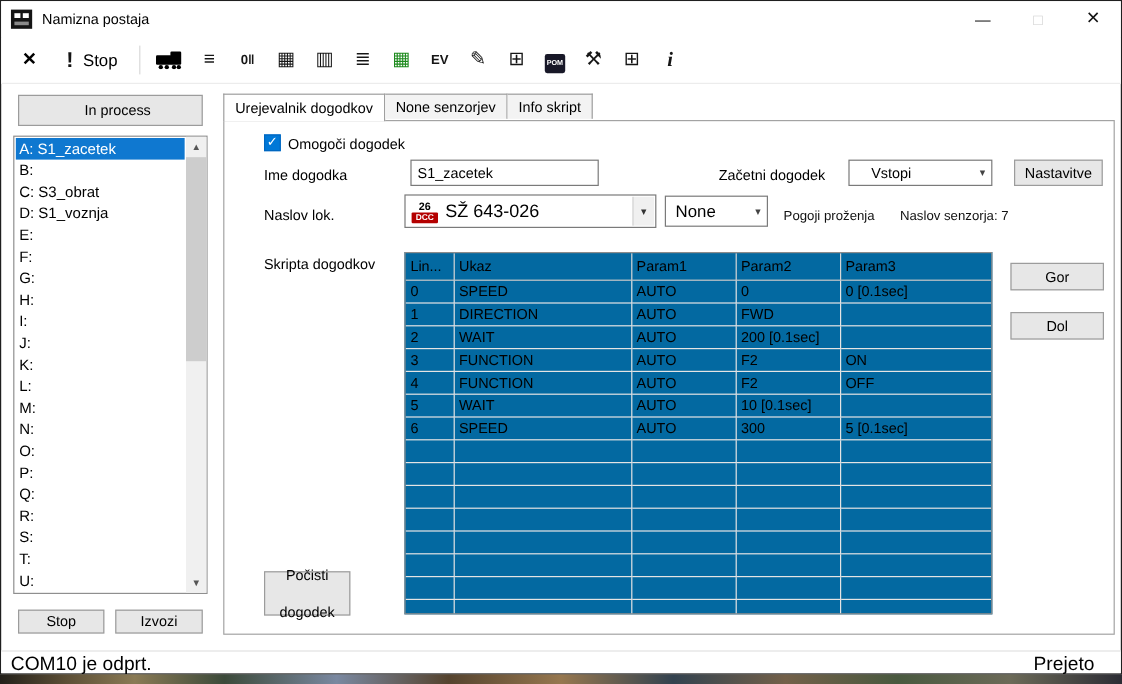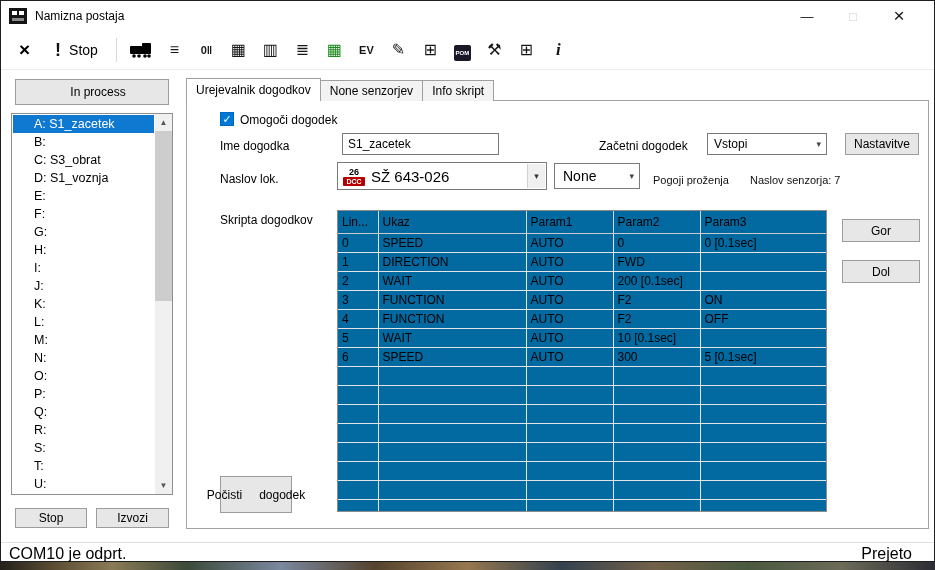--- a/index.html
+++ b/index.html
@@ -1,21 +1,21 @@
 <!DOCTYPE html>
 <html><head>
 <meta charset="utf-8">
 <style>
   html,body{margin:0;padding:0;background:#6b6b6b;}
   .screen{position:relative;width:935px;height:570px;overflow:hidden;font-family:"Liberation Sans",sans-serif;color:#000;background:#444;}
   .window{position:absolute;left:0;top:0;width:935px;height:562px;background:#fff;border:1px solid #1f1f1f;box-sizing:border-box;}
   .desktop-strip{position:absolute;left:0;bottom:0;width:935px;height:8px;
     background:linear-gradient(90deg,#23201a 0%,#5d4f36 6%,#8a7a55 12%,#3c4a3a 20%,#7a88a0 30%,#55432e 40%,#96774f 50%,#33424f 60%,#736049 70%,#49593f 80%,#6c6a58 90%,#2c2c34 100%);}
   
-  .titlebar{position:absolute;left:0;top:0;right:12px;height:30px;background:#fff;}
+  .titlebar{position:absolute;left:0;top:0;right:0;height:30px;background:#fff;}
   .app-icon{position:absolute;left:8px;top:6px;width:18px;height:18px;}
   .title-text{position:absolute;left:34px;top:8px;font-size:12px;white-space:nowrap;}
   .winbtns{position:absolute;right:0;top:0;height:30px;display:flex;}
   .winbtn{width:46px;height:30px;display:flex;align-items:center;justify-content:center;font-size:13px;color:#111;}
   .winbtn.max{color:#cfcfcf;}
   .winbtn.close{font-size:19px;}
   
   .toolbar{position:absolute;left:0;top:30px;right:0;height:38px;background:#fff;border-bottom:1px solid #ececec;display:flex;align-items:center;}
   .tb-x{margin-left:18px;font-size:19px;font-weight:bold;line-height:20px;}
   .stop-group{display:flex;align-items:center;margin-left:25px;}
@@ -26,66 +26,66 @@
   .tbicon{min-width:19px;text-align:center;font-size:16px;line-height:20px;color:#161616;}
   .tbicon svg{fill:#000;display:block;margin:0 auto;}
   .tbicon.green{color:#1d8a1d;}
   .tbicon.small-text{font-size:11px;font-weight:bold;letter-spacing:0;}
   .tbicon.info{font-family:"Liberation Serif",serif;font-style:italic;font-weight:bold;font-size:17px;}
   .pombox{display:inline-block;background:#181828;color:#fff;font-size:6px;line-height:8px;padding:4px 2px;border-radius:2px;font-weight:bold;}
   
   .in-process{position:absolute;left:14px;top:78px;width:154px;height:26px;background:#e9e9e9;border:1px solid #8f8f8f;display:flex;align-items:center;justify-content:center;font-size:12px;box-sizing:border-box;padding-left:12px;}
   .listbox{position:absolute;left:10px;top:112px;width:162px;height:382px;background:#fff;border:1px solid #8f8f8f;box-sizing:border-box;}
   .list-items{position:absolute;left:1px;top:1px;right:18px;bottom:1px;overflow:hidden;}
-  .list-item{height:18px;line-height:18px;padding-left:21px;font-size:12.5px;white-space:nowrap;}
+  .list-item{height:18px;line-height:18px;padding-left:3px;font-size:12.5px;white-space:nowrap;}
   .list-item.selected{background:#0f78d0;color:#fff;}
   .vscroll{position:absolute;top:0;right:0;width:17px;height:100%;background:#f0f0f0;}
   .vs-arrow{position:absolute;left:0;width:17px;height:17px;display:flex;align-items:center;justify-content:center;font-size:8px;color:#565656;}
   .vs-up{top:0;}
   .vs-down{bottom:0;}
   .vs-thumb{position:absolute;left:0;top:17px;width:17px;height:170px;background:#cdcdcd;}
   .btn{background:#e7e7e7;border:1px solid #9c9c9c;display:flex;align-items:center;justify-content:center;font-size:12px;box-sizing:border-box;text-align:center;}
   .btn-uvozi{position:absolute;left:14px;top:507px;width:72px;height:20px;}
   .btn-izvozi{position:absolute;left:95px;top:507px;width:73px;height:20px;}
   
-  .tabs{position:absolute;left:185px;top:77px;height:23px;display:flex;align-items:flex-end;z-index:3;}
+  .tabs{position:absolute;left:185px;top:77px;height:23px;display:flex;z-index:3;}
   .tab{box-sizing:border-box;border:1px solid #9f9f9f;border-bottom:none;padding:0 9px;font-size:12px;display:flex;align-items:center;white-space:nowrap;}
   .tab.active{height:23px;background:#fff;}
   .tab.inactive{height:21px;background:#f3f3f3;border-left:none;}
   .panel{position:absolute;left:185px;top:99px;width:743px;height:429px;background:#fff;border:1px solid #a3a3a3;box-sizing:border-box;z-index:1;}
   .checkbox{position:absolute;left:33px;top:11px;width:14px;height:14px;background:#0078d7;border:1px solid #0067c0;color:#fff;font-size:11px;line-height:12px;text-align:center;box-sizing:border-box;}
   .checkbox-label{position:absolute;left:53px;top:12px;font-size:12px;}
   .lbl{font-size:12px;position:absolute;white-space:nowrap;}
   .lbl-ime{left:33px;top:38px;}
   .lbl-zacetni{left:412px;top:38px;}
   .lbl-naslov{left:33px;top:71px;}
   .lbl-skripta{left:33px;top:112px;}
   .lbl-small{font-size:11px;position:absolute;white-space:nowrap;color:#111;}
   .lbl-pogoji{left:466px;top:73px;}
   .lbl-senzor{left:563px;top:73px;}
   .field-ime{position:absolute;left:155px;top:32px;width:157px;height:22px;border:1px solid #7a7a7a;box-sizing:border-box;font-size:12px;line-height:20px;padding-left:5px;background:#fff;}
   .combo{border:1px solid #7a7a7a;background:#fff;box-sizing:border-box;position:absolute;display:flex;align-items:center;}
   .combo .arrow{position:absolute;right:5px;top:50%;transform:translateY(-50%);font-size:9px;color:#444;}
-  .combo-vstopi{left:520px;top:32px;width:120px;height:22px;font-size:12px;padding-left:6px;}
+  .combo-vstopi{left:520px;top:32px;width:120px;height:22px;font-size:12px;padding-left:18px;}
   .btn-nastavitve{position:absolute;left:658px;top:32px;width:74px;height:22px;}
   .combo-loco{left:150px;top:61px;width:210px;height:28px;}
   .loco-badge{margin-left:5px;width:22px;display:flex;flex-direction:column;}
   .loco-badge .bt{font-size:9px;line-height:10px;text-align:center;color:#000;font-weight:bold;}
   .loco-badge .bb{font-size:7px;line-height:9px;text-align:center;color:#fff;background:#b40000;font-weight:bold;border-radius:1px;}
   .loco-text{margin-left:6px;font-size:15px;font-weight:normal;white-space:nowrap;}
   .arrowbox{position:absolute;right:1px;top:1px;bottom:1px;width:17px;background:#f0f0f0;border-left:1px solid #d2d2d2;display:flex;align-items:center;justify-content:center;font-size:9px;color:#333;}
   .combo-none{left:367px;top:62px;width:86px;height:26px;font-size:14px;padding-left:8px;}
   .script-table-wrap{position:absolute;left:150px;top:109px;width:490px;height:302px;border:1px solid #8c8c8c;box-sizing:border-box;background:#0369a1;overflow:hidden;}
   table{border-collapse:collapse;table-layout:fixed;width:100%;}
   th{font-weight:normal;text-align:left;font-size:12px;height:22px;padding:0 4px;border-right:1px solid #d6d6d6;border-bottom:1px solid #c9c9c9;white-space:nowrap;overflow:hidden;}
   td{font-size:12px;height:18px;padding:0 4px;border-right:1px solid #e4e4e4;border-bottom:1px solid #e4e4e4;white-space:nowrap;overflow:hidden;}
   th:last-child,td:last-child{border-right:none;}
   .btn-gor{position:absolute;left:655px;top:118px;width:78px;height:23px;}
   .btn-dol{position:absolute;left:655px;top:159px;width:78px;height:23px;}
-  .btn-pocisti{position:absolute;left:33px;top:375px;width:72px;height:37px;line-height:14px;gap:17px;}
+  .btn-pocisti{position:absolute;left:33px;top:375px;width:72px;height:37px;flex-direction:column;line-height:14px;gap:17px;}
   
   .statusbar{position:absolute;left:0;right:0;bottom:0;height:18px;border-top:1px solid #e2e2e2;font-size:16px;background:#fff;margin-top:40px;}
   .status-left{position:absolute;left:8px;top:2px;}
   .status-right{position:absolute;right:22px;top:2px;}
 </style>
 </head>
 <body>
 
 <div class="screen">
   <div class="window">

